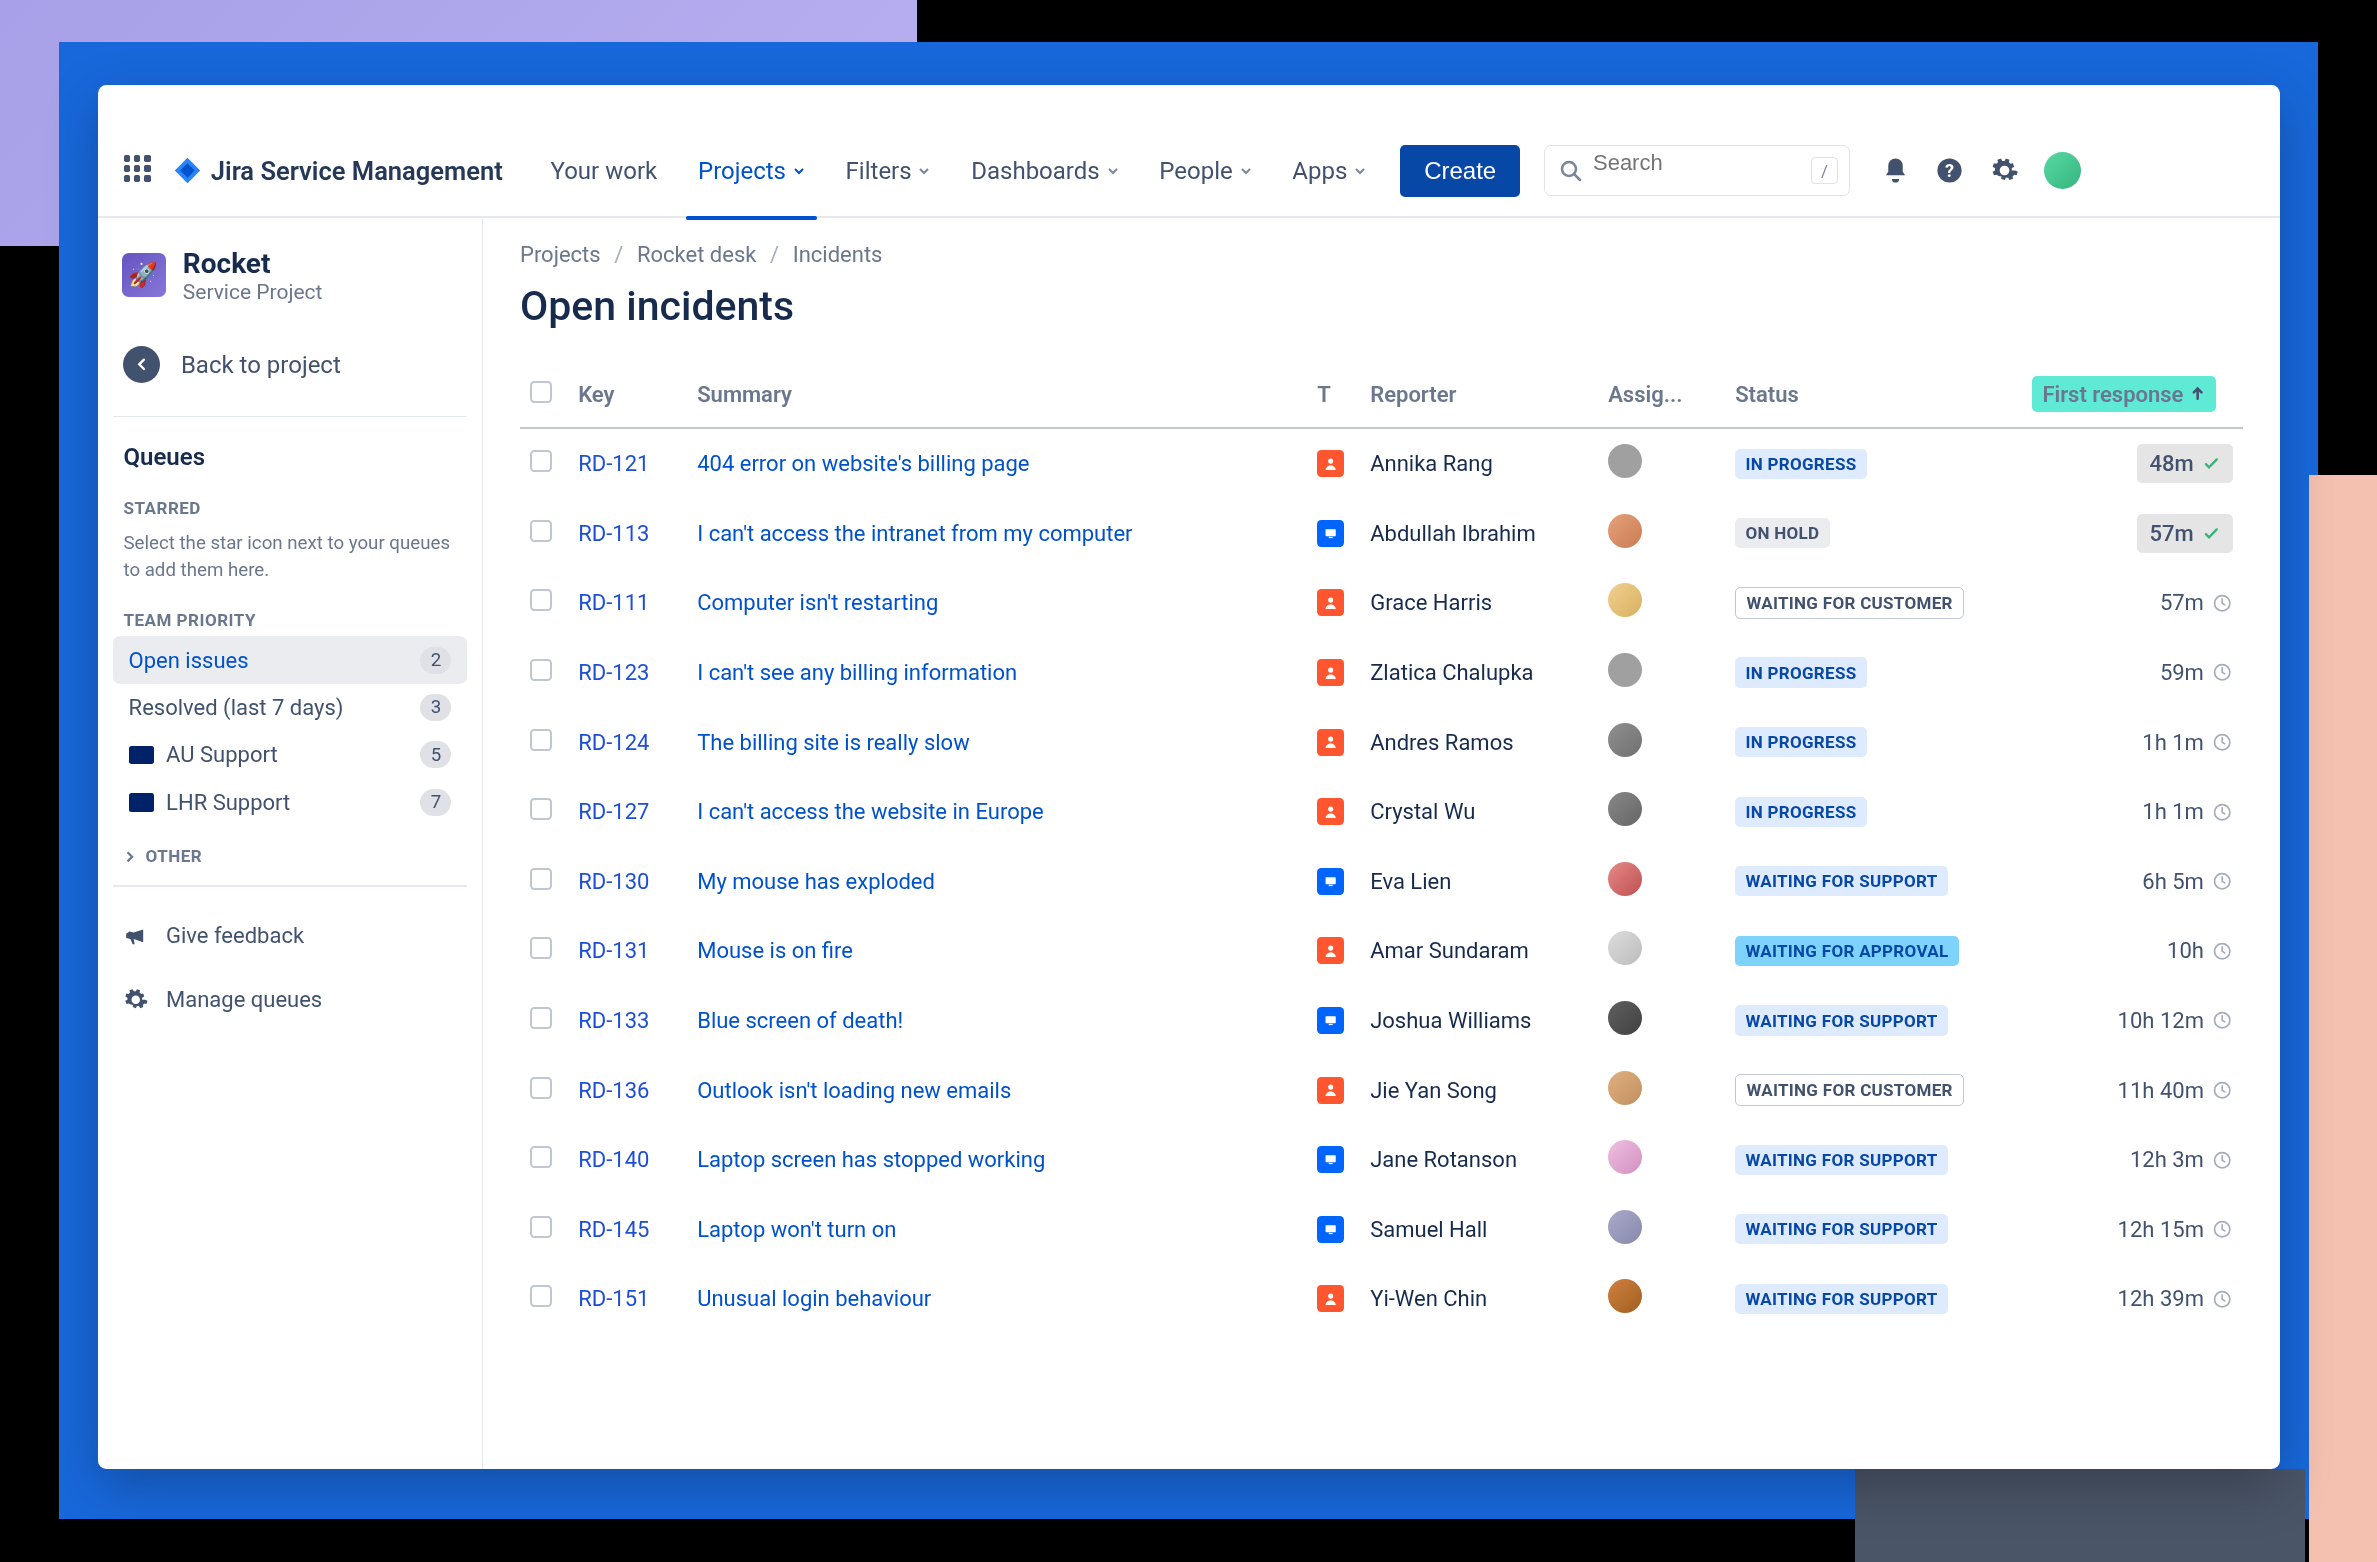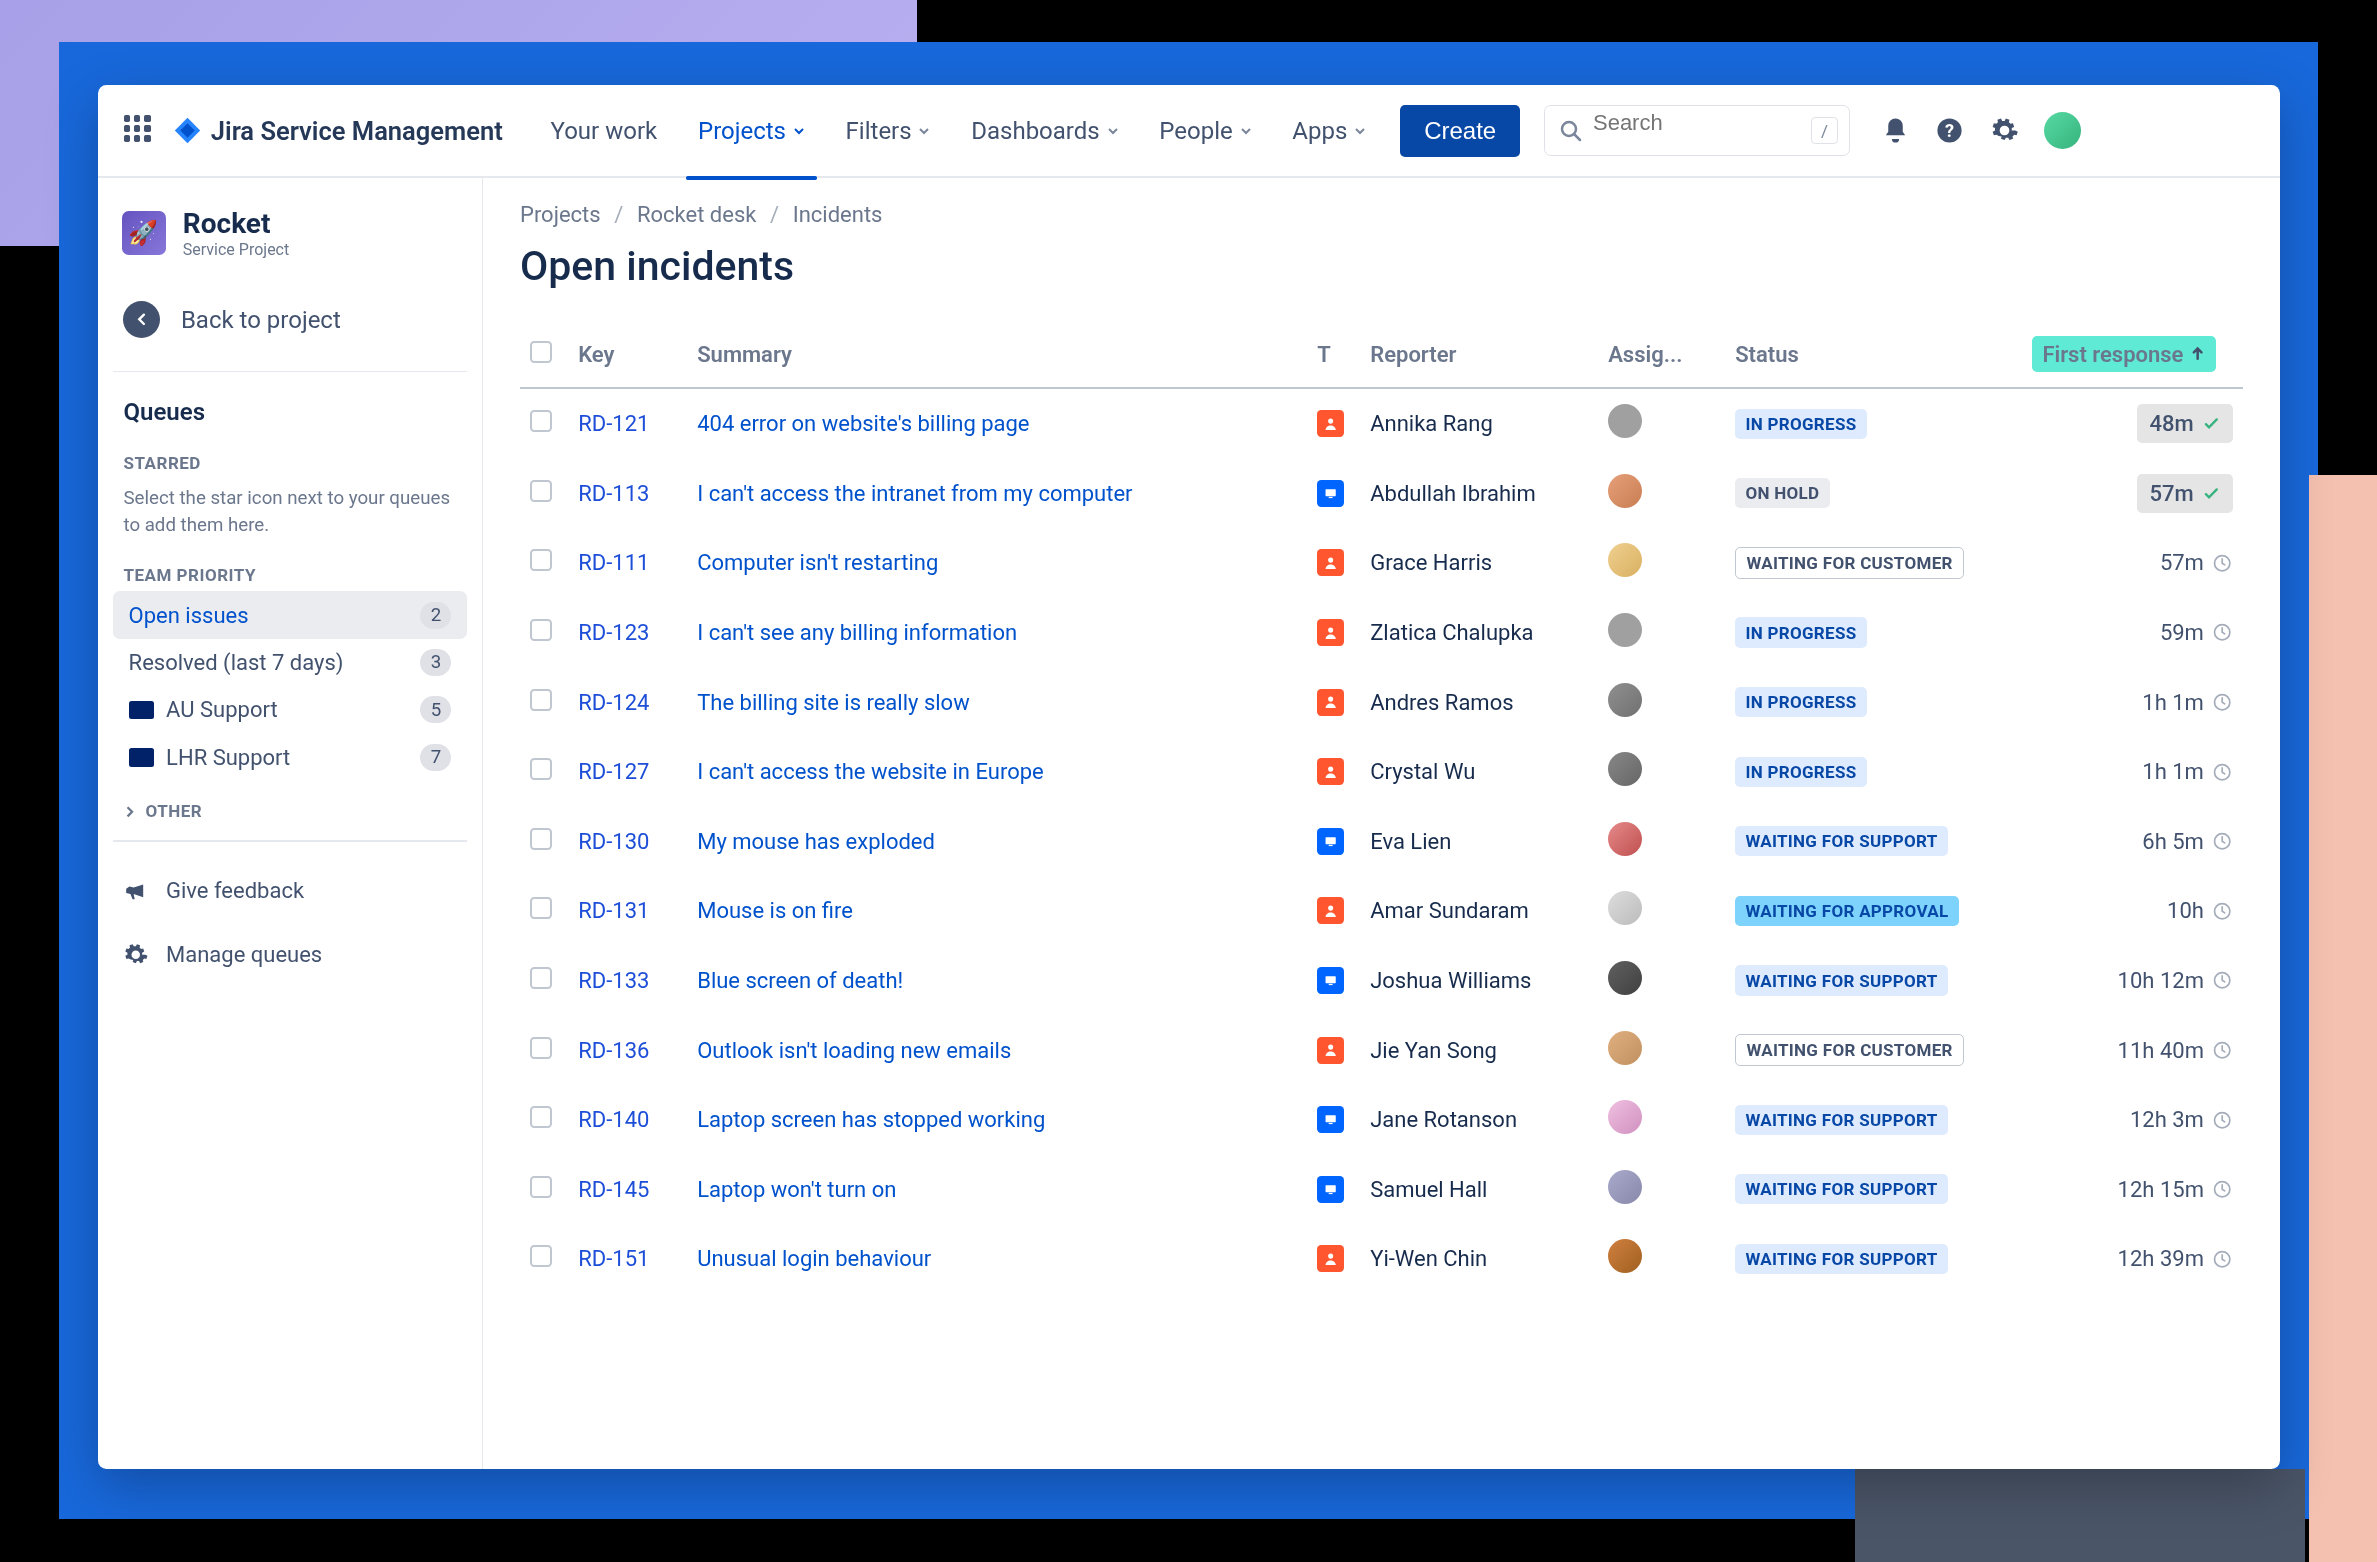--- a/index.html
+++ b/index.html
@@ -14,21 +14,21 @@
 
   .app-window {
     position:absolute; left:98px; top:85px; width:2182px; height:1384px;
     background:#fff; border-radius:8.5px; box-shadow:0 17px 51px rgba(0,0,0,.25);
     display:flex; flex-direction:column; overflow:hidden;
   }
 
   
   .topnav {
     height:93px; border-bottom:2.5px solid #e5e8ec; display:flex; align-items:center;
-    padding:0 25.5px; gap:6.8px;
+    padding:0 25.5px; gap:6.8px;margin-top:40px;
   }
   .apps-grid { width:31px; height:31px; display:grid; grid-template-columns:repeat(3,6.8px); grid-template-rows:repeat(3,6.8px); gap:3.4px; margin-right:12px; cursor:pointer;}
   .apps-grid span{background:#42526e;border-radius:1.7px;}
   .logo { display:flex; align-items:center; gap:8.5px; font-size:25.5px; font-weight:600; color:#253858; margin-right:24px;}
   .logo svg{width:29px;height:29px;}
   .nav-item { font-size:24px; color:#42526e; padding:6.8px 17px; display:flex; align-items:center; gap:6.8px; cursor:pointer; position:relative;}
   .nav-item.active { color:#0052cc; }
   .nav-item.active::after { content:""; position:absolute; left:5.1px; right:5.1px; bottom:-29px; height:4.2px; background:#0052cc; border-radius:1.7px;}
   .chev { width:12px; height:12px; }
   .chev path{stroke:#7a869a;stroke-width:2;fill:none;}
@@ -44,21 +44,21 @@
 
   
   .body { flex:1; display:flex; overflow:hidden;}
 
   
   .sidebar { width:385px; border-right:1.7px solid #e5e8ec; padding:22px 15.3px; display:flex; flex-direction:column;}
   .proj-head { display:flex; align-items:center; gap:17px; padding:6.8px 8.5px;}
   .proj-icon { width:44px; height:44px; border-radius:6.8px; background:linear-gradient(135deg,#6554c0,#8777d9); display:flex; align-items:center; justify-content:center;}
   .proj-icon span{font-size:24px;}
   .proj-name { font-size:28px; font-weight:700; color:#172b4d;}
-  .proj-sub  { font-size:16px; color:#6b778c;}
+  .proj-sub  { font-size:21px; color:#6b778c;}
   .back-row { display:flex; align-items:center; gap:20.4px; padding:20.4px 10.2px; margin-top:15.3px; cursor:pointer;}
   .back-circle { width:37px; height:37px; border-radius:50%; background:#42526e; display:flex; align-items:center; justify-content:center;}
   .back-circle svg{width:18.7px;height:18.7px;}
   .back-label{ font-size:24px; color:#42526e;}
   .side-hr { height:1.7px; background:#e5e8ec; margin:12px 0 18.7px;}
   .queues-title{ font-size:24px; font-weight:600; color:#172b4d; padding:6.8px 10.2px;}
   .side-label { font-size:17px; font-weight:700; letter-spacing:0.5px; color:#6b778c; padding:20.4px 10.2px 6.8px;}
   .side-help  { font-size:18.7px; color:#6b778c; line-height:1.45; padding:5.1px 10.2px 5.1px;}
   .queue-item { display:flex; align-items:center; gap:12px; padding:10.2px 15.3px; border-radius:6.8px; font-size:22px; color:#42526e; cursor:pointer;}
   .queue-item.active { background:#ebecf0; color:#0052cc;}

